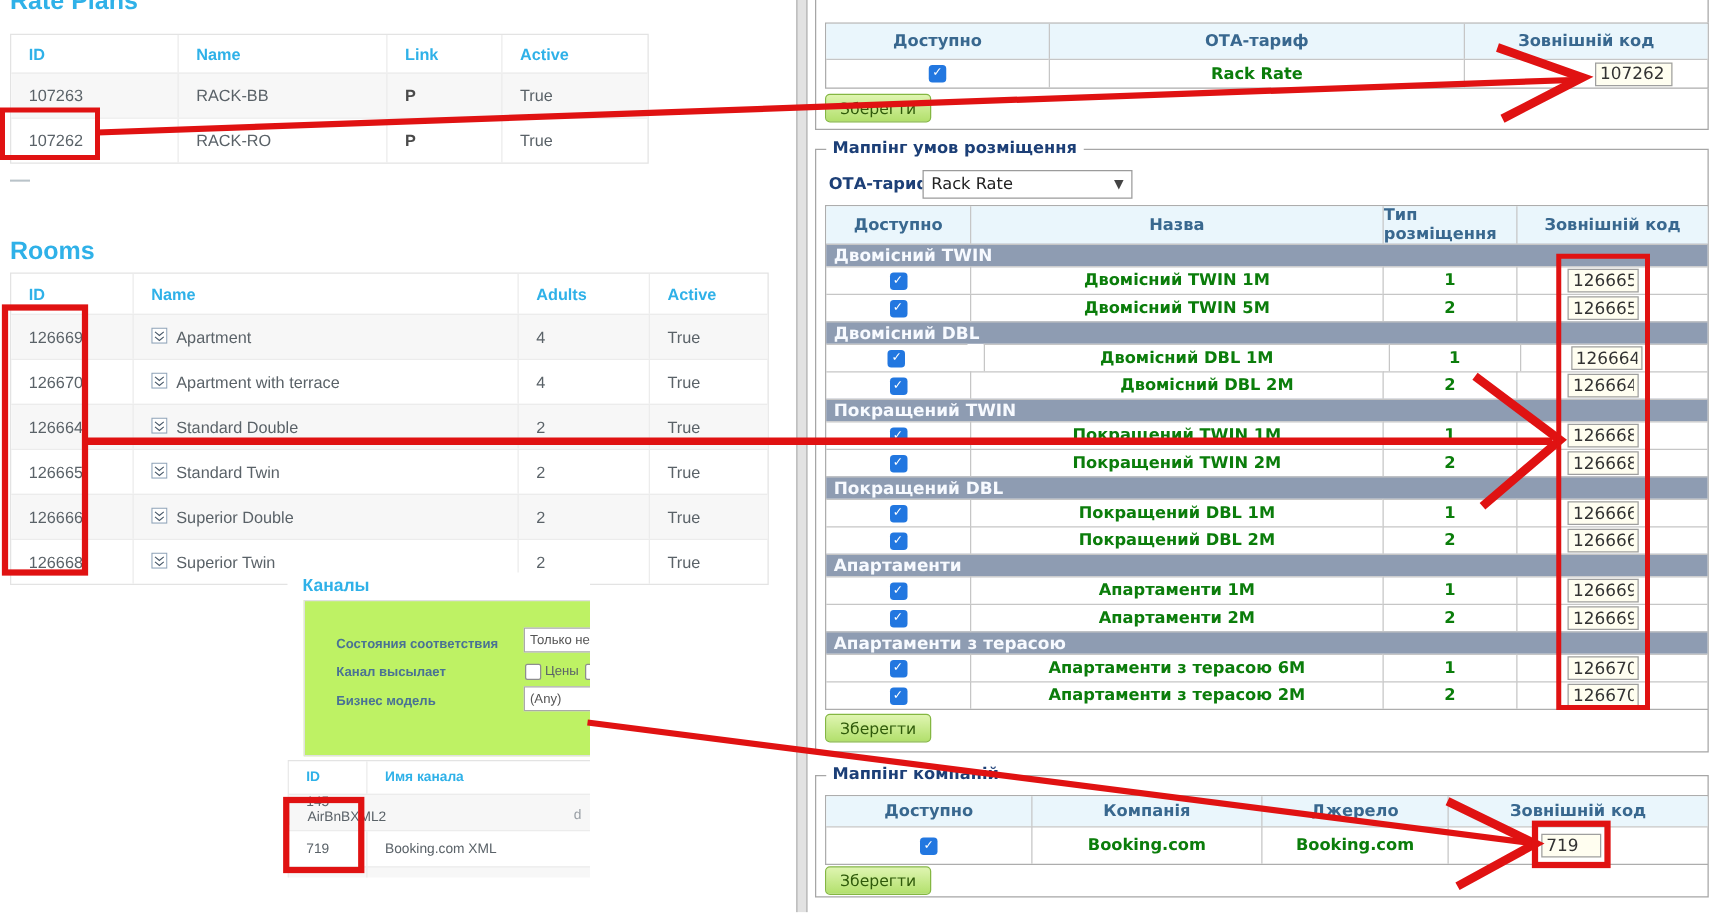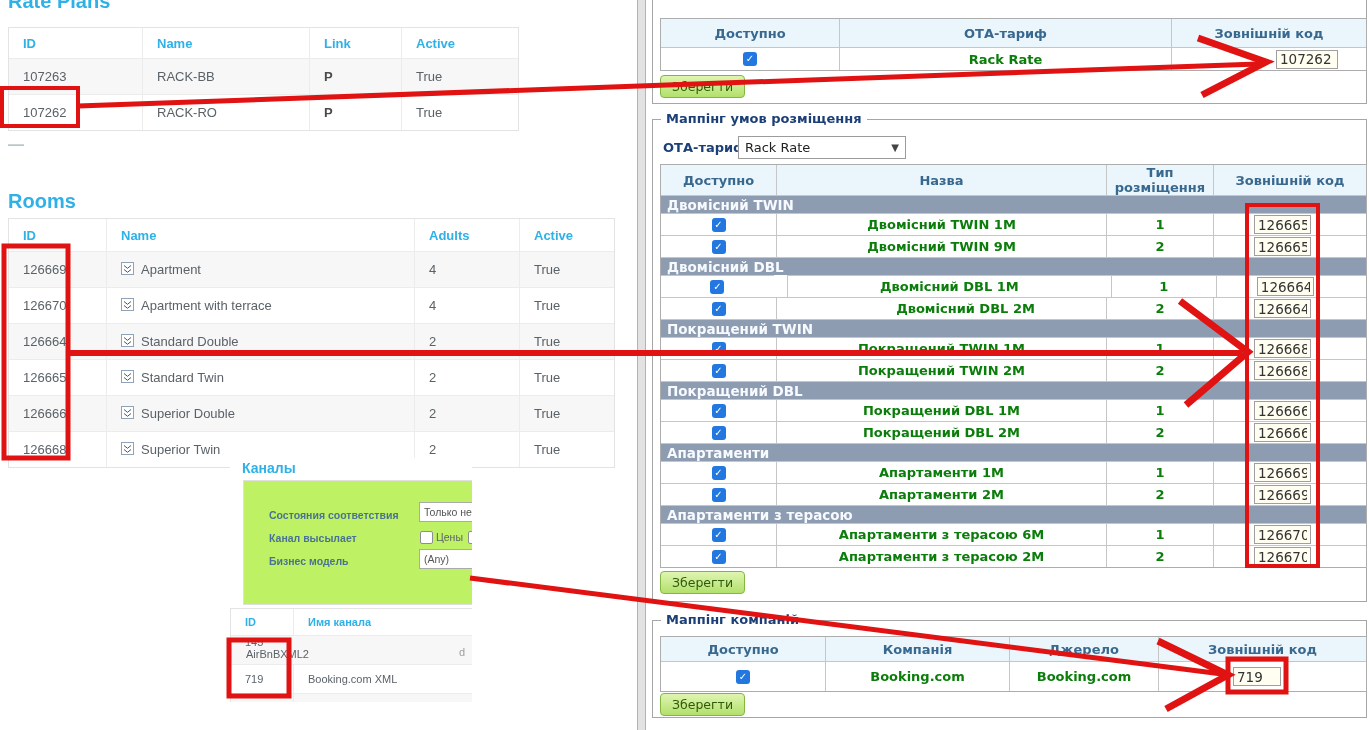--- a/index.html
+++ b/index.html
@@ -248,21 +248,21 @@
     <div class="otalabel" style="left:10px;top:20px;">ОТА-тариф:</div>
     <div class="otaselect" style="left:85px;top:16px;width:168px;height:23px;">
         <span>Rack Rate</span>
         <span class="chev">▼</span>
       </div>
 
     <div class="rtable" style="left:7px;top:44px;width:705px;">
       <div class="rtr rhdr" style="height:30px;">
         <div class="rtd" style="width:115px;">Доступно</div>
         <div class="rtd" style="width:330px;">Назва</div>
-        <div class="rtd" style="width:107px;text-align:center;">Тип розміщення</div>
+        <div class="rtd" style="width:107px;">Тип розміщення</div>
         <div class="rtd" style="width:153px;">Зовнішній код</div>
       </div>
 
       <div class="rtr band" style="height:18px;">
           <div class="rtd" style="width:705px;">Двомісний TWIN</div>
         </div>
       <div class="rtr" style="height:22px;">
         <div class="rtd" style="width:115px;">
             <span class="cb">
               <span class="tick">✓</span>
@@ -273,21 +273,21 @@
         <div class="rtd" style="width:153px;justify-content:flex-start;">
             <input class="code-input" style="margin-left: 40px; width: 57px;" value="126665">
           </div>
       </div>
       <div class="rtr" style="height:22px;">
         <div class="rtd" style="width:115px;">
             <span class="cb">
               <span class="tick">✓</span>
             </span>
           </div>
-        <div class="rtd green" style="width:330px;">Двомісний TWIN 9M</div>
+        <div class="rtd green" style="width:330px;">Двомісний TWIN 5M</div>
         <div class="rtd green" style="width:107px;">2</div>
         <div class="rtd" style="width:153px;justify-content:flex-start;">
             <input class="code-input" style="margin-left: 40px; width: 57px;" value="126665">
           </div>
       </div>
 
       <div class="rtr band" style="height:18px;">
           <div class="rtd" style="width:705px;">Двомісний DBL</div>
         </div>
       <div class="rtr" style="height:22px;">

